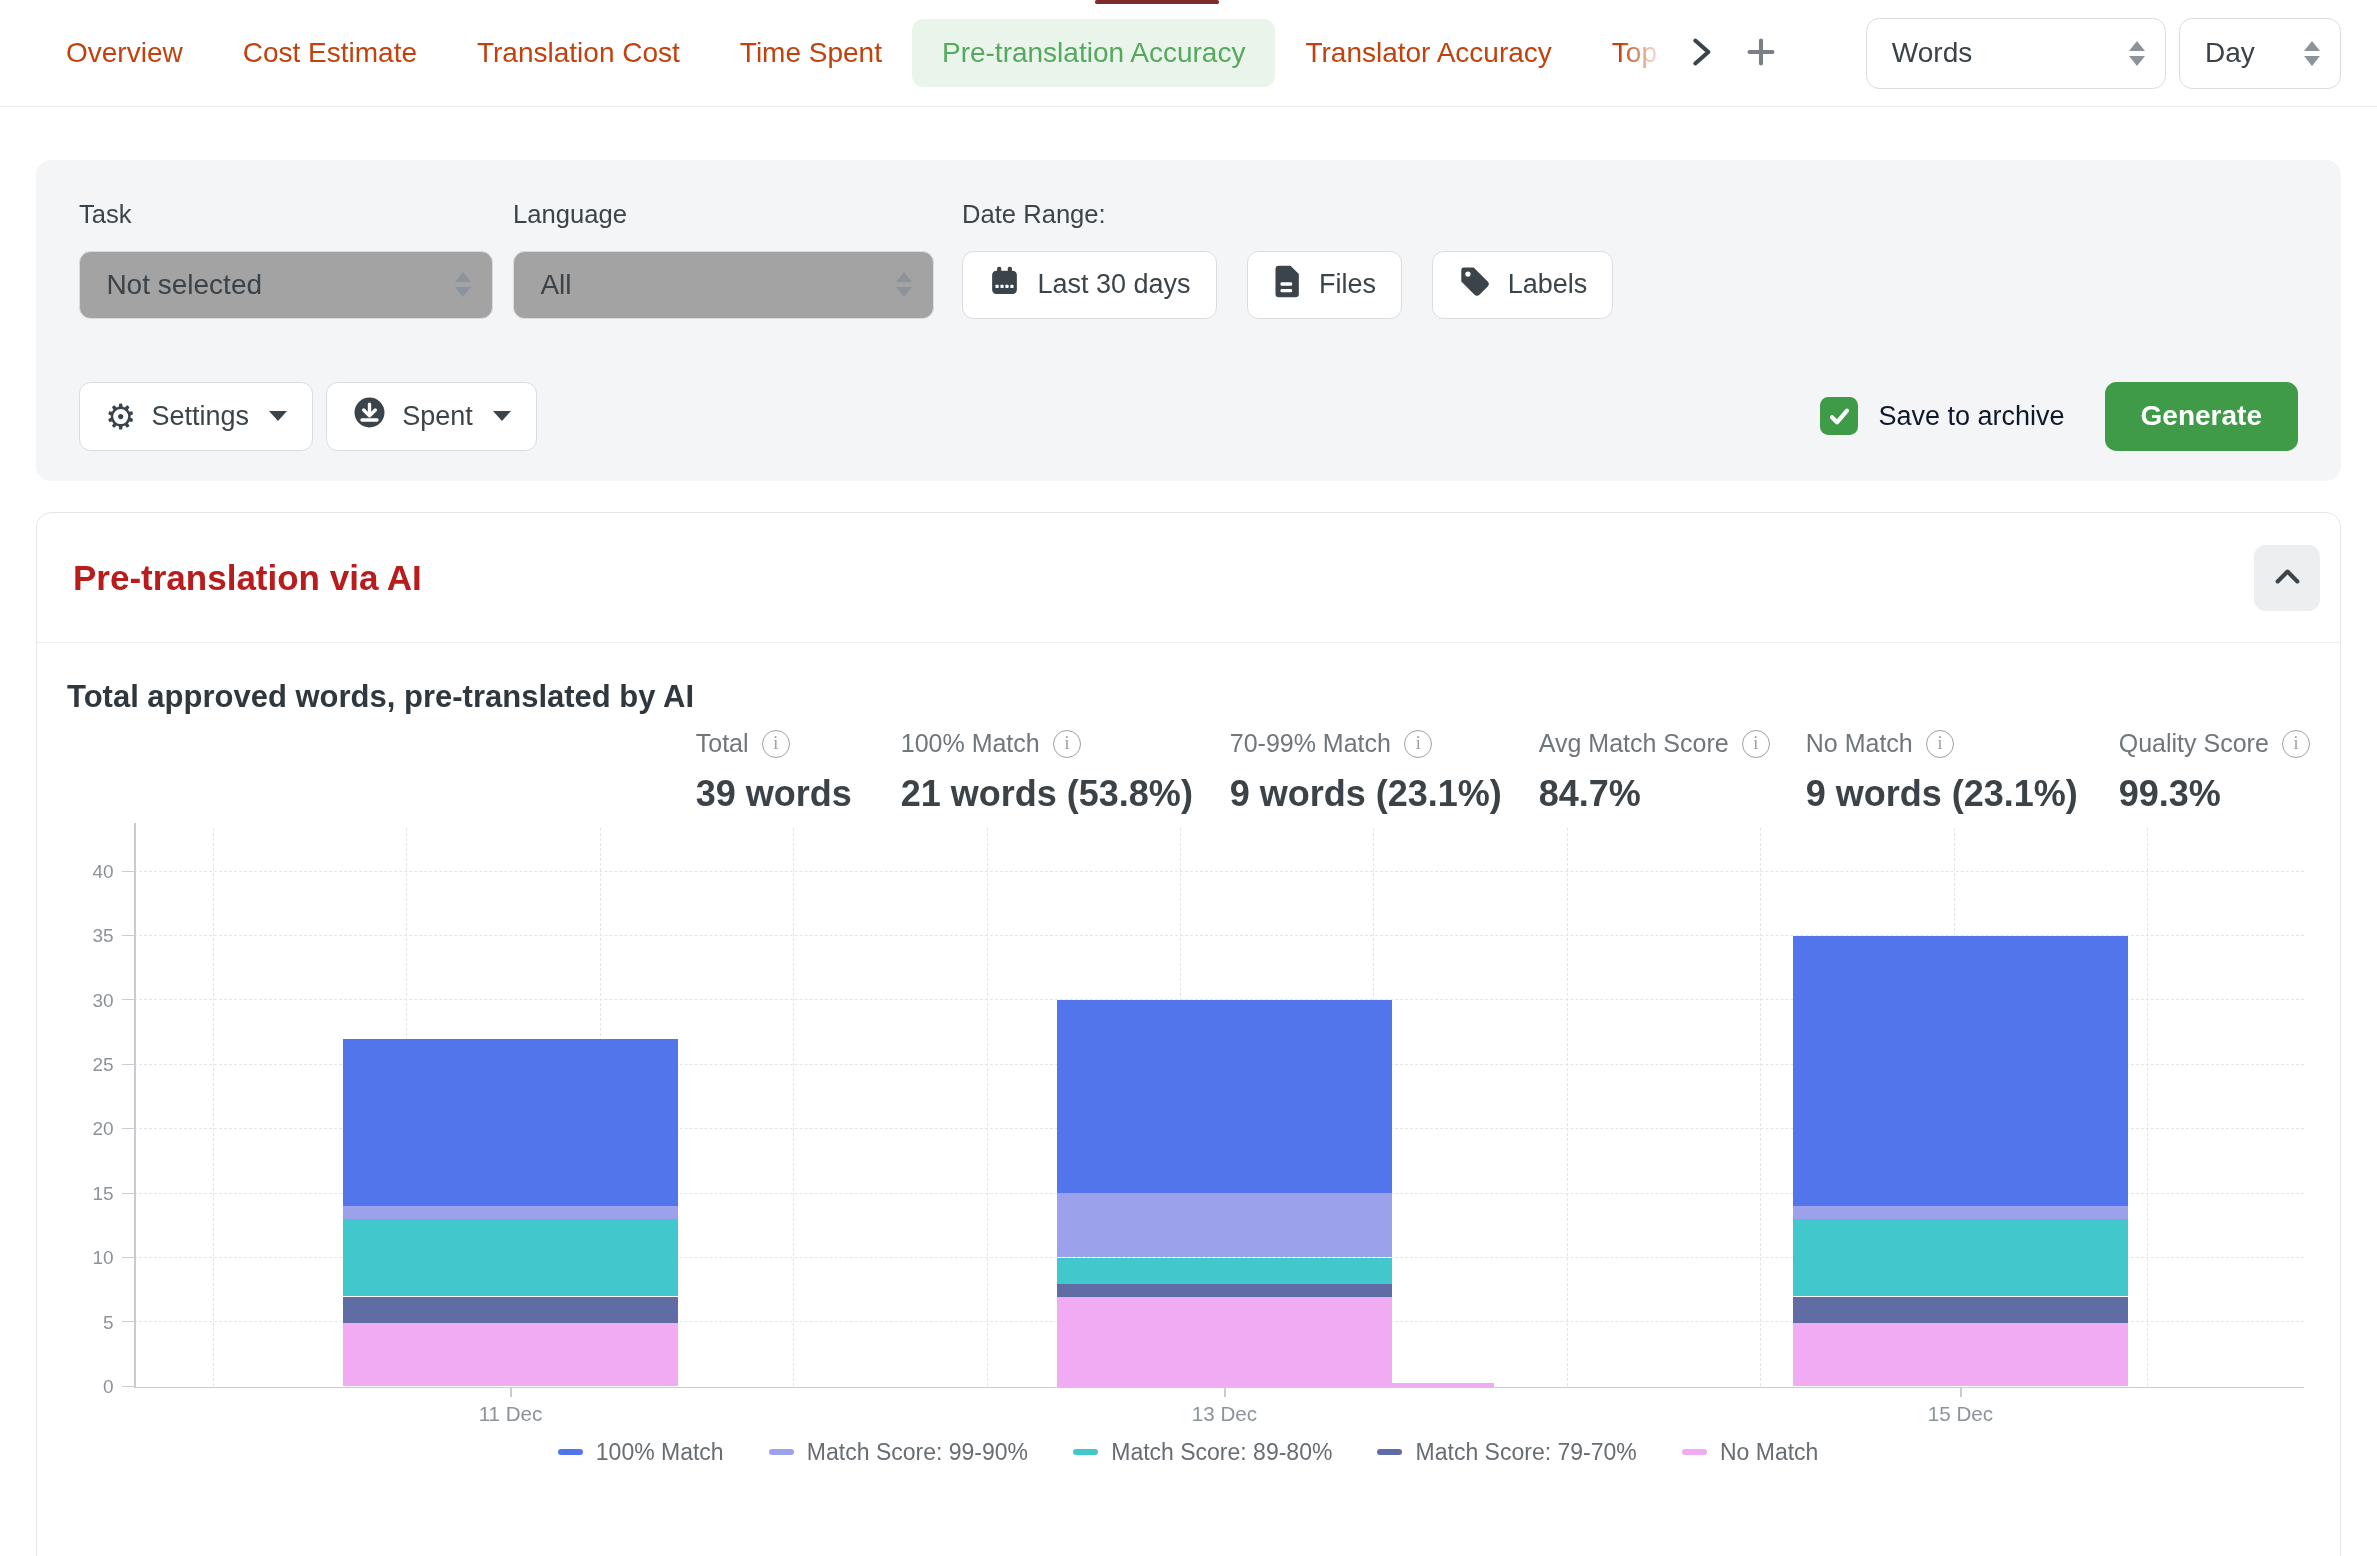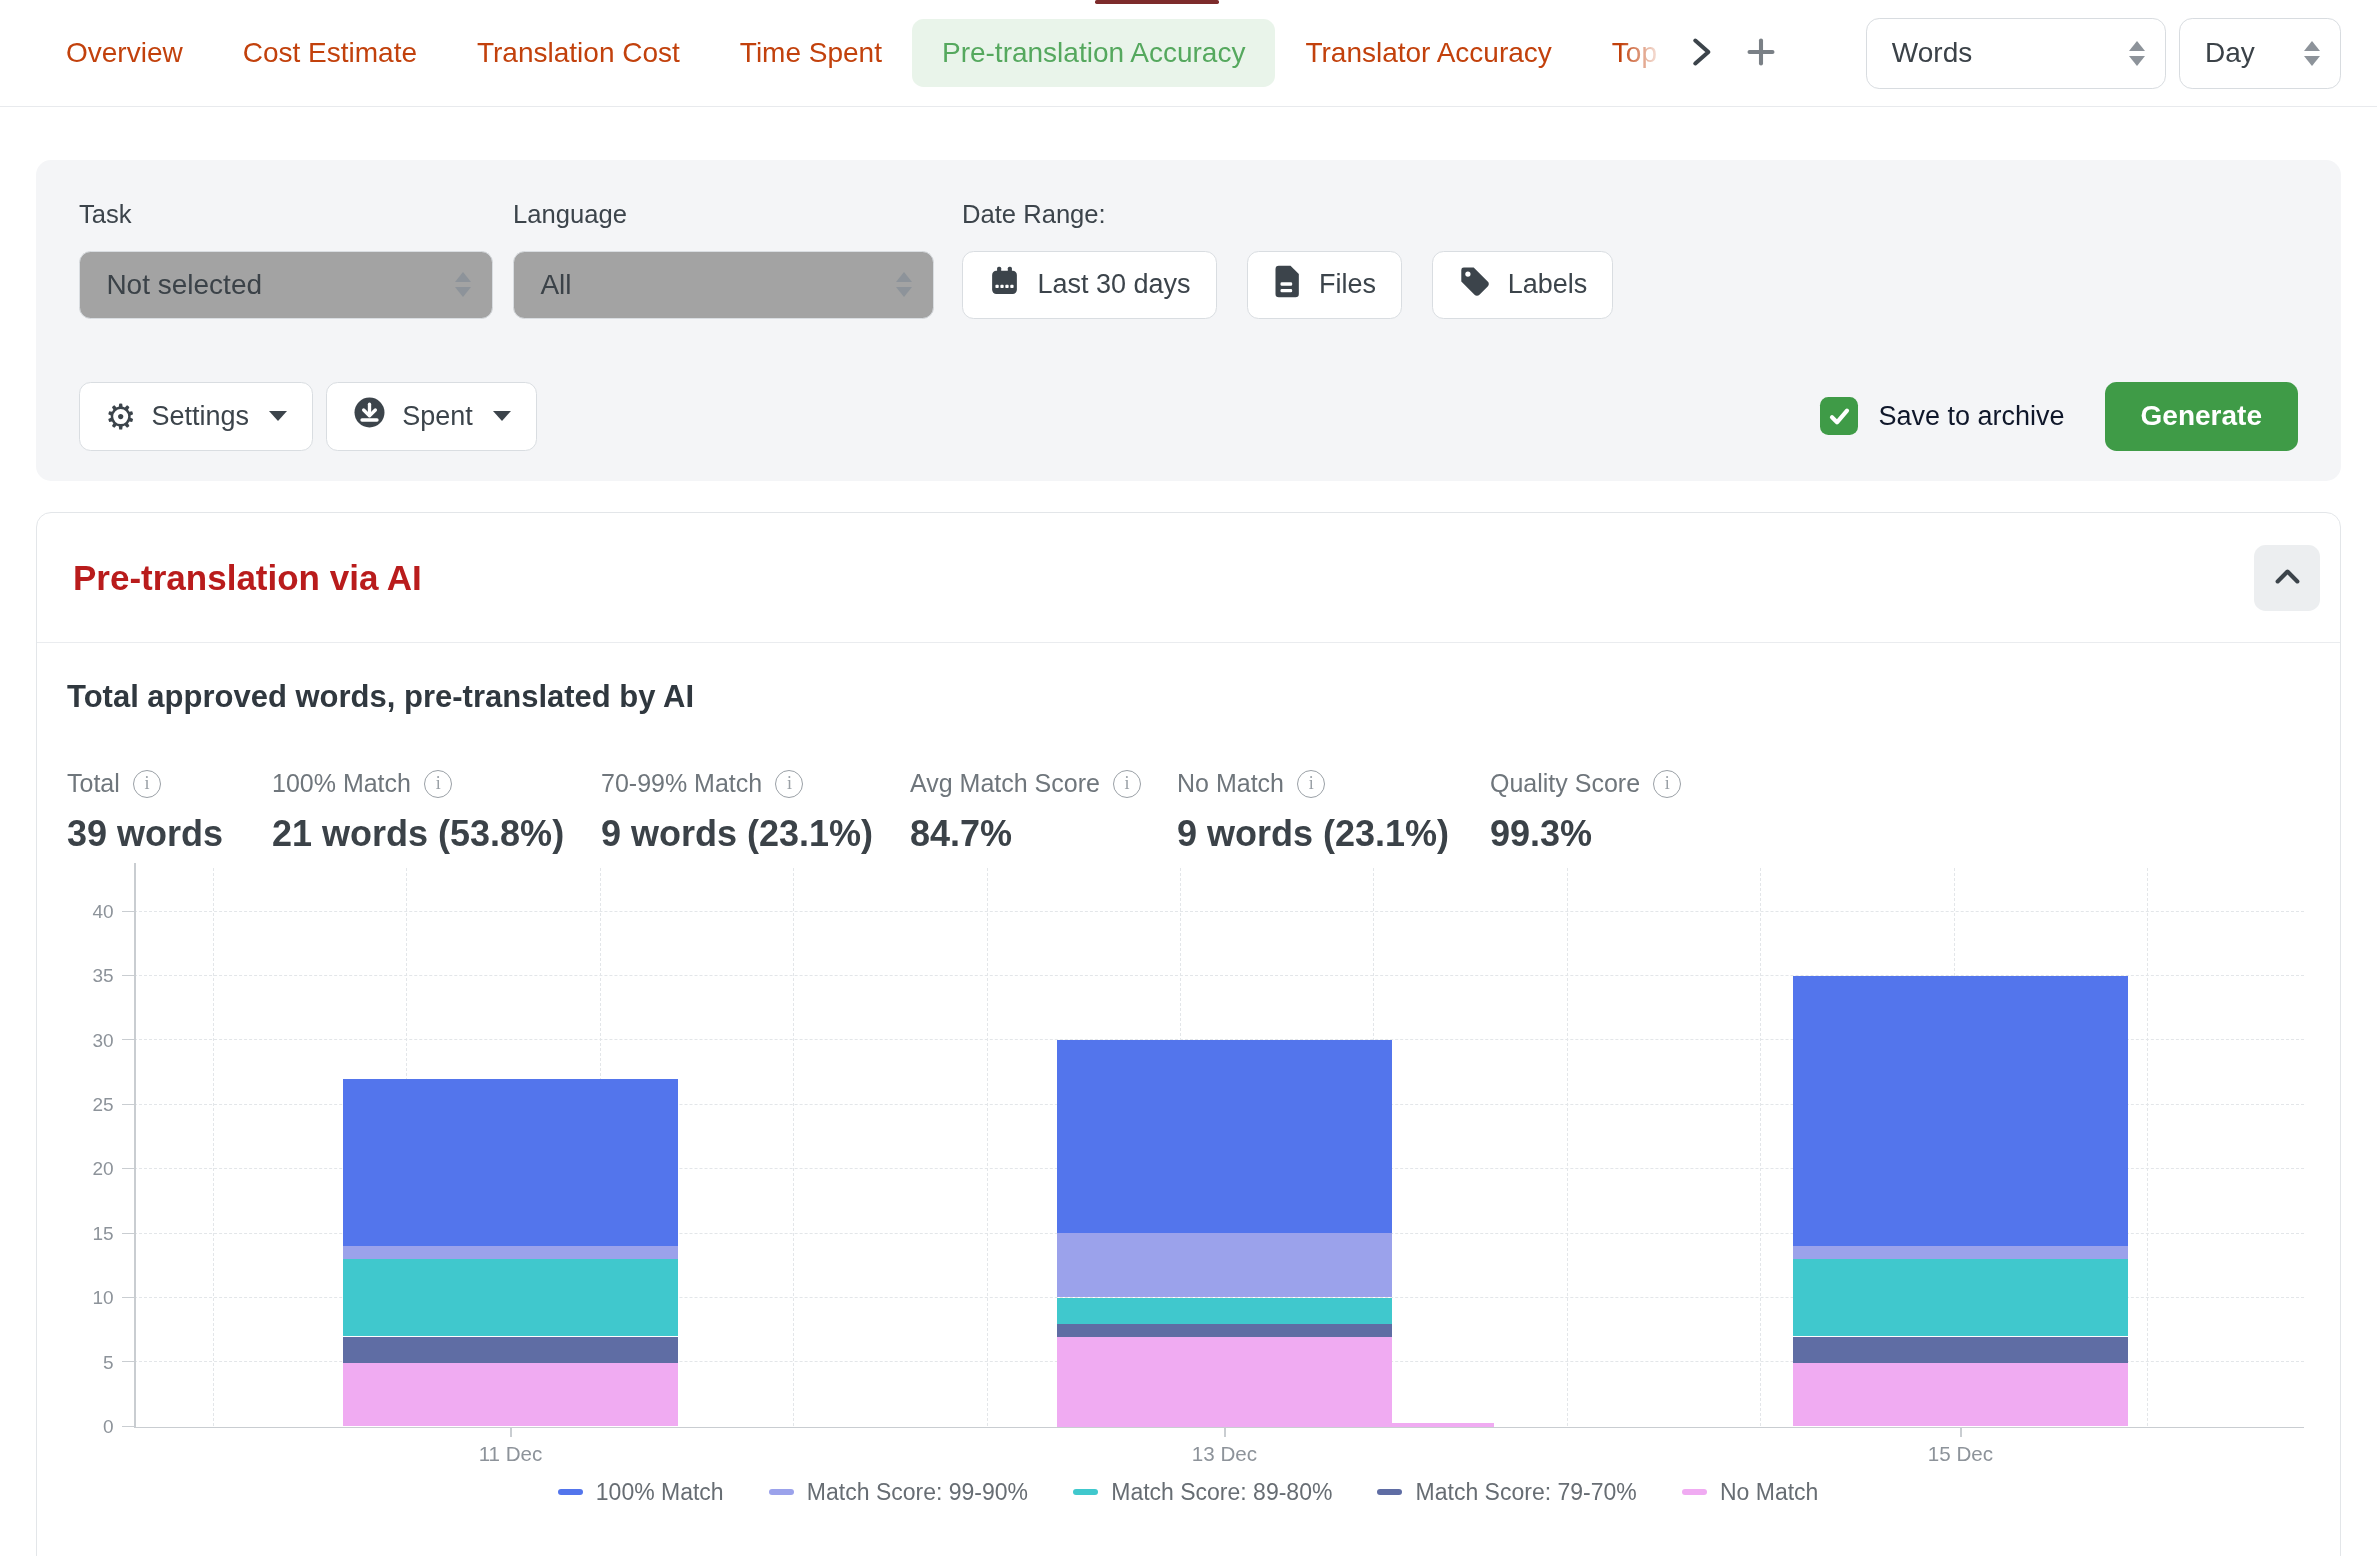--- a/index.html
+++ b/index.html
@@ -69,21 +69,21 @@
   .panel { margin:31px 36px 0 36px; background:#fff; border:1.7px solid #e3e6e9;
            border-radius:15px; min-height:1073px; }
   .panel-head { height:130px; display:flex; align-items:center;
                 padding:0 20px 0 36px; border-bottom:1.7px solid #eaecef; }
   .panel-title { font-size:35px; font-weight:bold; color:#b91c1c; }
   .collapse-btn { margin-left:auto; width:66px; height:66px; background:#eceef0;
                   border:none; border-radius:11.6px; display:flex; align-items:center;
                   justify-content:center; cursor:pointer; }
   .panel-body { padding:36px 30px 0 30px; }
   .section-title { font-size:31px; font-weight:bold; color:#30383f; }
-  .stats { display:flex; margin-top:54px; }
+  .stats { display:flex; margin-top:14px;justify-content:flex-end; }
   .stat { flex:0 0 auto; }
   .stat-head { display:flex; align-items:center; gap:13.2px; }
   .stat-label { font-size:25px; color:#6f767c; }
   .info-icon { width:28px; height:28px; border:1.7px solid #9aa0a6; border-radius:50%;
                color:#9aa0a6; font-size:18px; display:flex; align-items:center;
                justify-content:center; font-family:"Liberation Serif", serif; }
   .stat-value { margin-top:15px; font-size:36px; font-weight:600; color:#3b4248; }
   .w0{width:205px}.w1{width:329px}.w2{width:309px}.w3{width:267px}.w4{width:313px}
 
   

